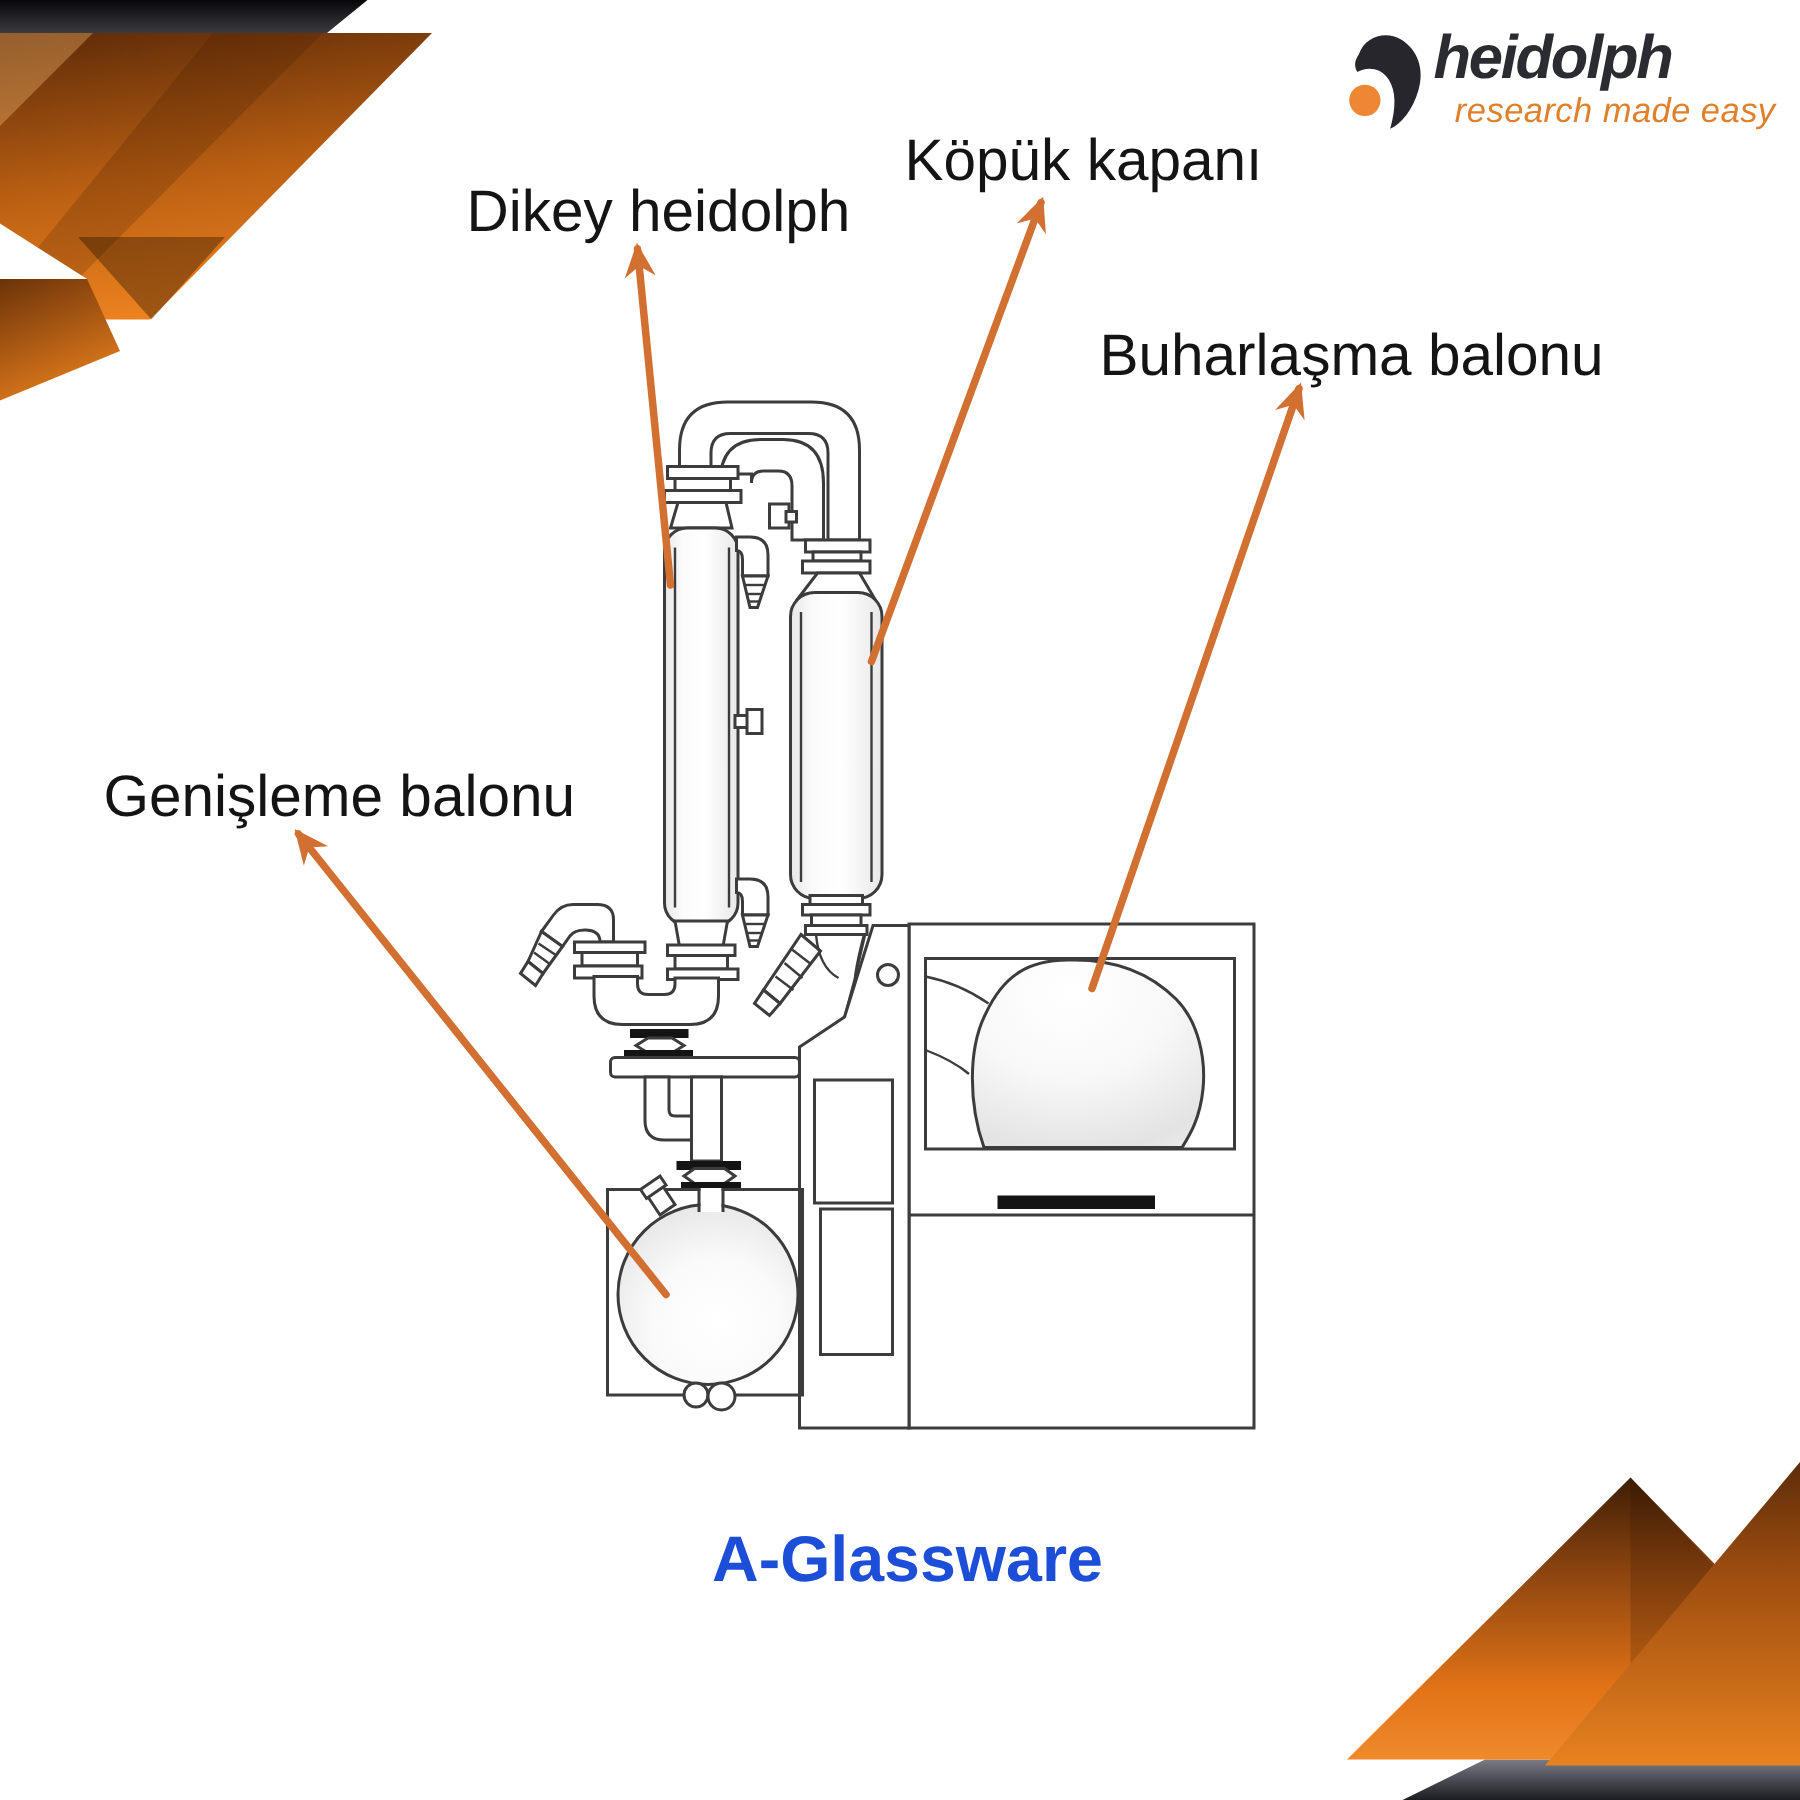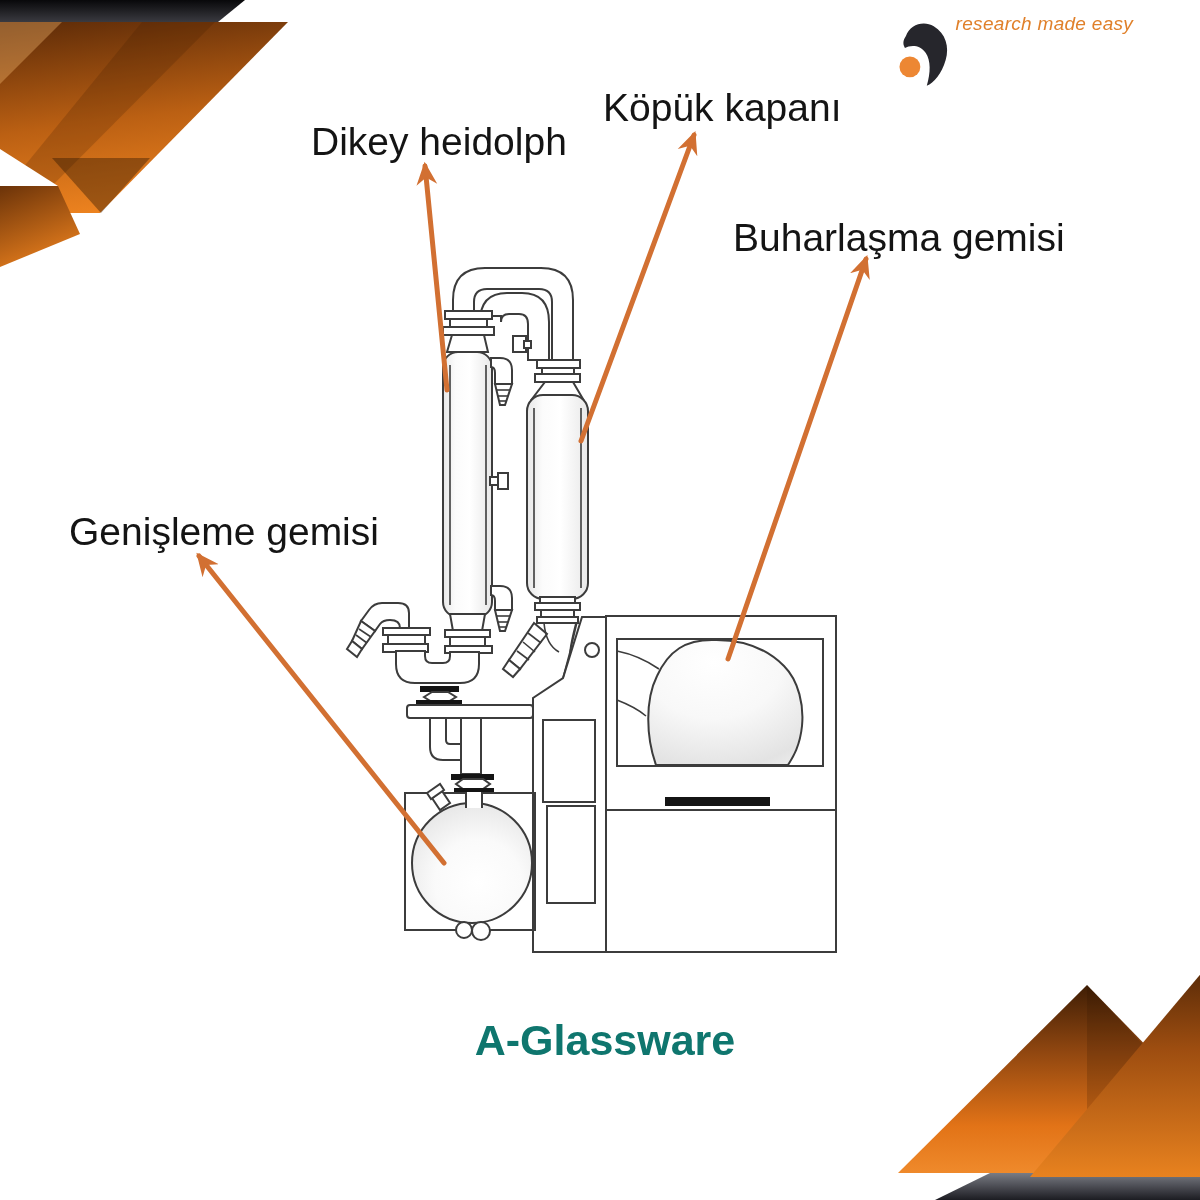--- a/index.html
+++ b/index.html
@@ -12,33 +12,33 @@
   body{
     width:1200px;height:1200px;position:relative;overflow:hidden;
     background:#ffffff;font-family:"Liberation Sans", sans-serif;
   }
   .abs{position:absolute;}
   .label{
     position:absolute;font-size:39px;color:#141414;white-space:nowrap;line-height:1.15;
   }
   .page-title{
     position:absolute;left:605px;top:1016px;transform:translateX(-50%);
-    font-size:43px;font-weight:bold;color:#0f766e;white-space:nowrap;
+    font-size:43px;font-weight:bold;color:#1d4ed8;white-space:nowrap;
   }
   .logo{
     position:absolute;left:896px;top:12px;width:302px;display:flex;align-items:flex-start;
   }
   .logo-text{display:flex;flex-direction:column;margin-left:2px;width:244px;}
   .logo-brand{
     font-size:41px;font-weight:bold;font-style:italic;color:var(--brand);
     letter-spacing:-1.5px;line-height:1.0;margin-top:6px;
   }
   .logo-tagline{
-    font-size:19px;font-style:italic;color:var(--accent);
-    text-align:left;margin-top:1px;letter-spacing:0.3px;
+    font-size:23px;font-style:italic;color:var(--accent);
+    text-align:center;margin-top:1px;letter-spacing:0.3px;
   }
   svg .wh{fill:#ffffff;stroke:var(--line);stroke-width:2;}
   svg .ln{fill:none;stroke:var(--line);stroke-width:2;}
   svg .thin{fill:none;stroke:var(--line);stroke-width:1.6;}
   svg .blk{fill:#141414;stroke:none;}
   svg .cyl{fill:url(#cylGrad);stroke:var(--line);stroke-width:2;}
   svg .arrow-line{stroke:var(--arrow);stroke-width:5;fill:none;stroke-linecap:round;}
 </style>
 </head>
 <body>
@@ -92,20 +92,21 @@
   <polygon points="386,20 582,277 170,277" fill="url(#gMtn2)"></polygon>
 </svg>
 
 <div class="logo">
   <svg width="58" height="76" viewBox="0 0 58 76">
     <path d="M 10,24 C 14,12 28,8 38,14 C 50,21 54,35 50,48 C 46,62 38,71 31,74
              C 35,60 35,49 30,41 C 24,32 14,33 9,36 C 6,31 8,27 10,24 Z" fill="#26262c"></path>
     <circle cx="14" cy="55" r="10.5" fill="#ed8733"></circle>
   </svg>
   <div class="logo-text">
+    <div class="logo-brand">heidolph</div>
     <div class="logo-tagline">research made easy</div>
   </div>
 </div>
 
 <svg class="abs" style="left:0;top:0" width="1200" height="1200" viewBox="0 0 1200 1200">
   <defs>
     <linearGradient id="cylGrad" x1="0" y1="0" x2="1" y2="0">
       <stop offset="0" stop-color="#e7e7e7"></stop>
         <stop offset="0.25" stop-color="#fbfbfb"></stop>
       <stop offset="0.55" stop-color="#ffffff"></stop>
@@ -254,16 +255,16 @@
   <g>
     <line class="arrow-line" x1="447" y1="390" x2="425" y2="166" marker-end="url(#ah)"></line>
     <line class="arrow-line" x1="581" y1="441" x2="694" y2="135" marker-end="url(#ah)"></line>
     <line class="arrow-line" x1="728" y1="659" x2="866" y2="259" marker-end="url(#ah)"></line>
     <line class="arrow-line" x1="444" y1="863" x2="199" y2="556" marker-end="url(#ah)"></line>
   </g>
 </svg>
 
 <div class="label" style="left:311px;top:120px">Dikey heidolph</div>
 <div class="label" style="left:603px;top:86px">Köpük kapanı</div>
-<div class="label" style="left:733px;top:216px">Buharlaşma gemisi</div>
-<div class="label" style="left:69px;top:510px">Genişleme gemisi</div>
+<div class="label" style="left:733px;top:216px">Buharlaşma balonu</div>
+<div class="label" style="left:69px;top:510px">Genişleme balonu</div>
 
 <div class="page-title">A-Glassware</div>
 
 </body></html>

